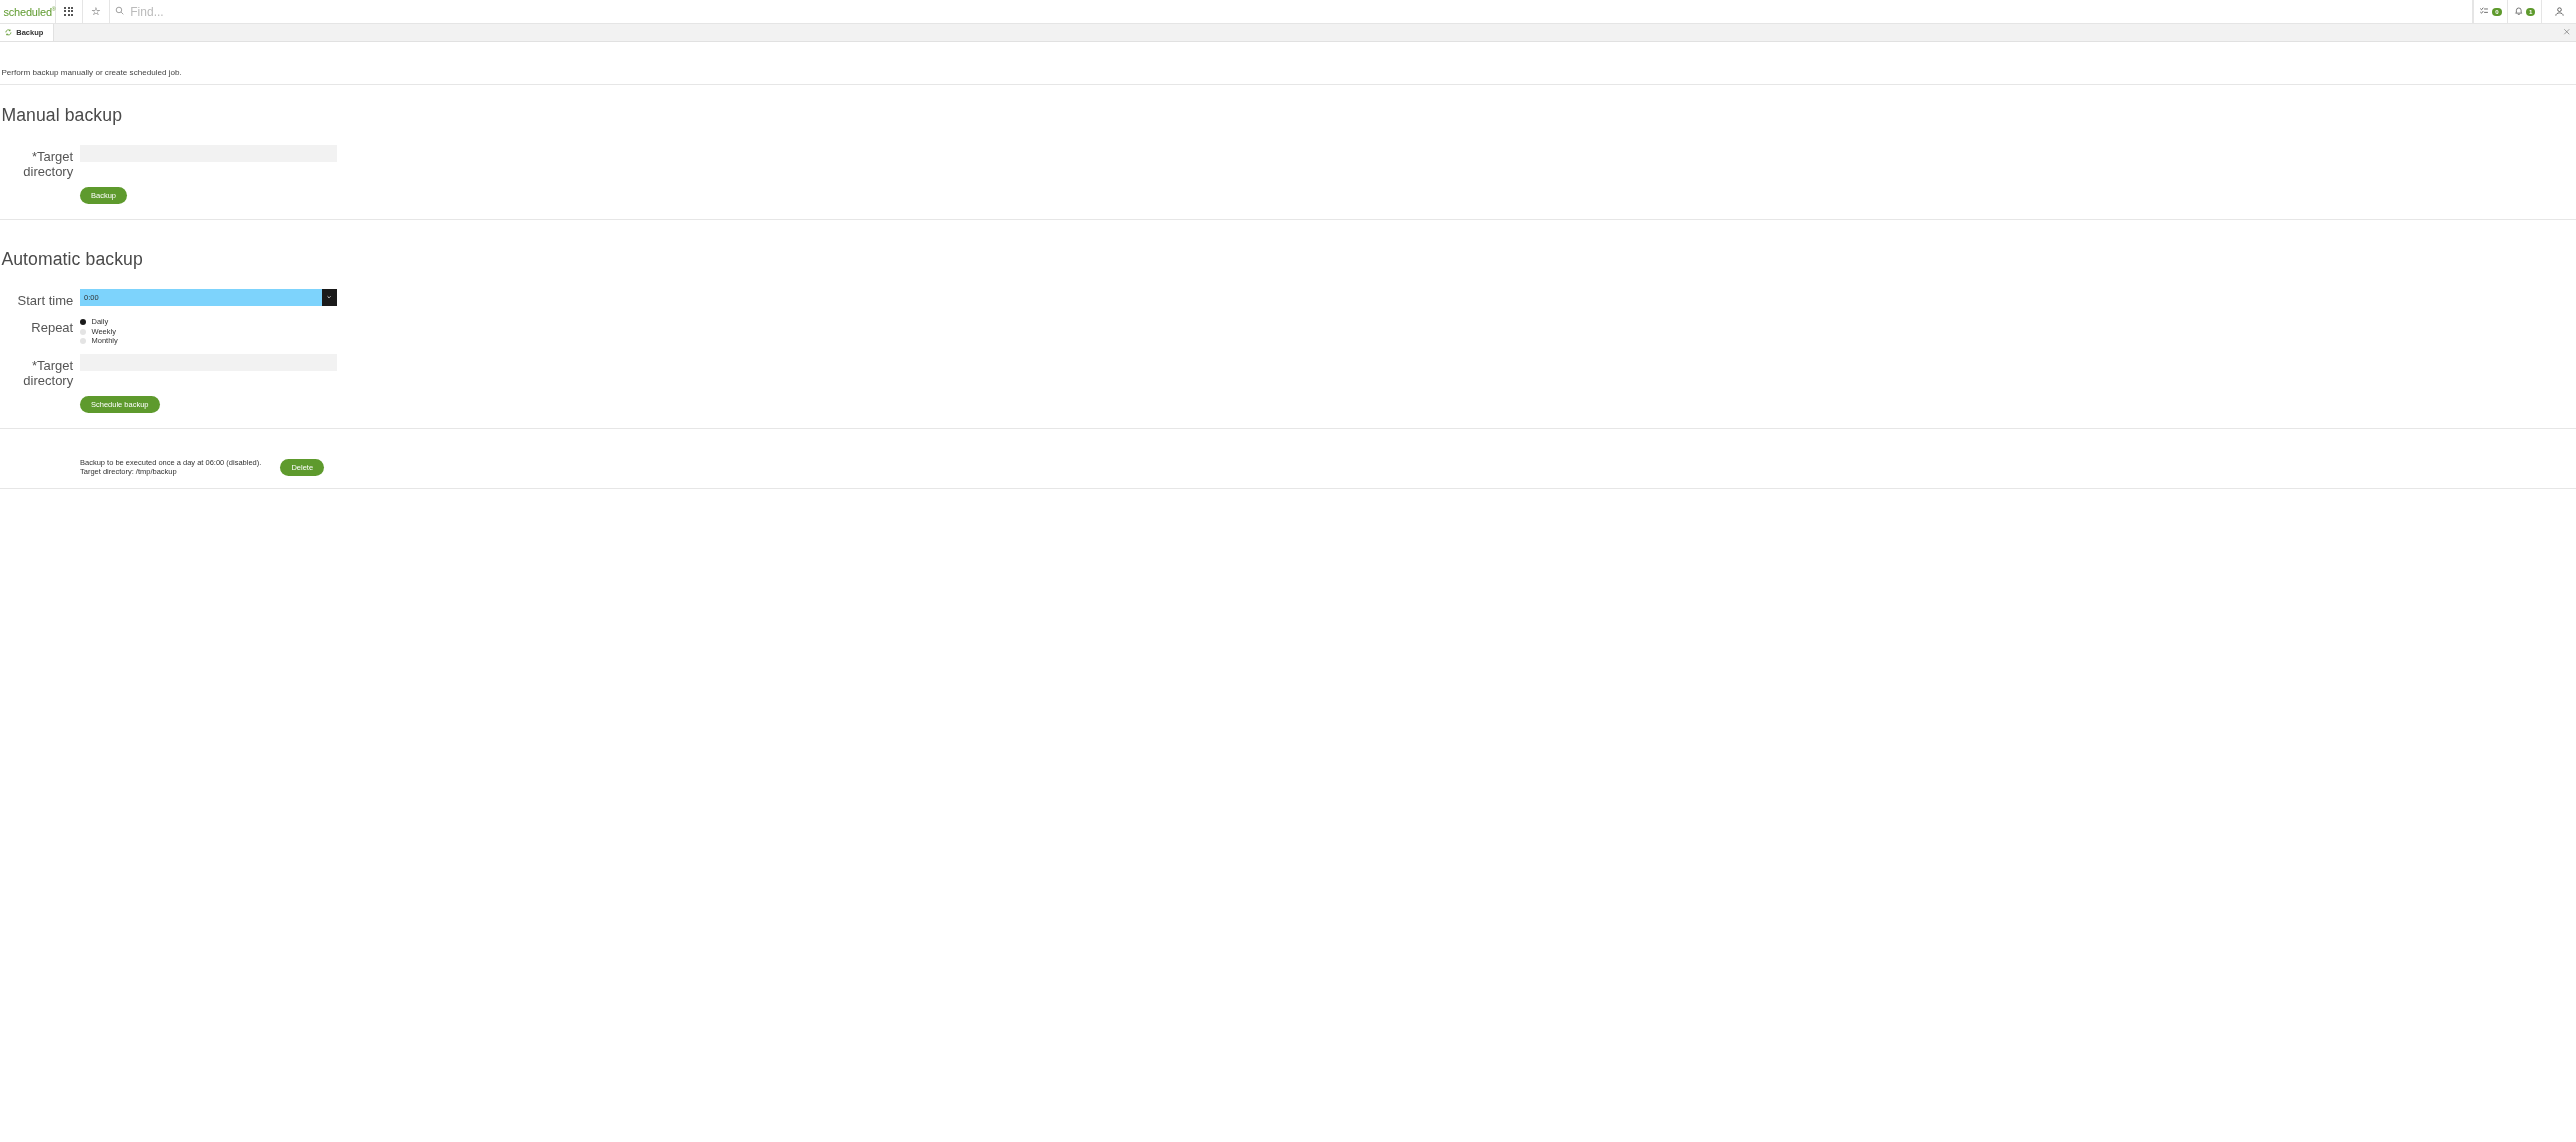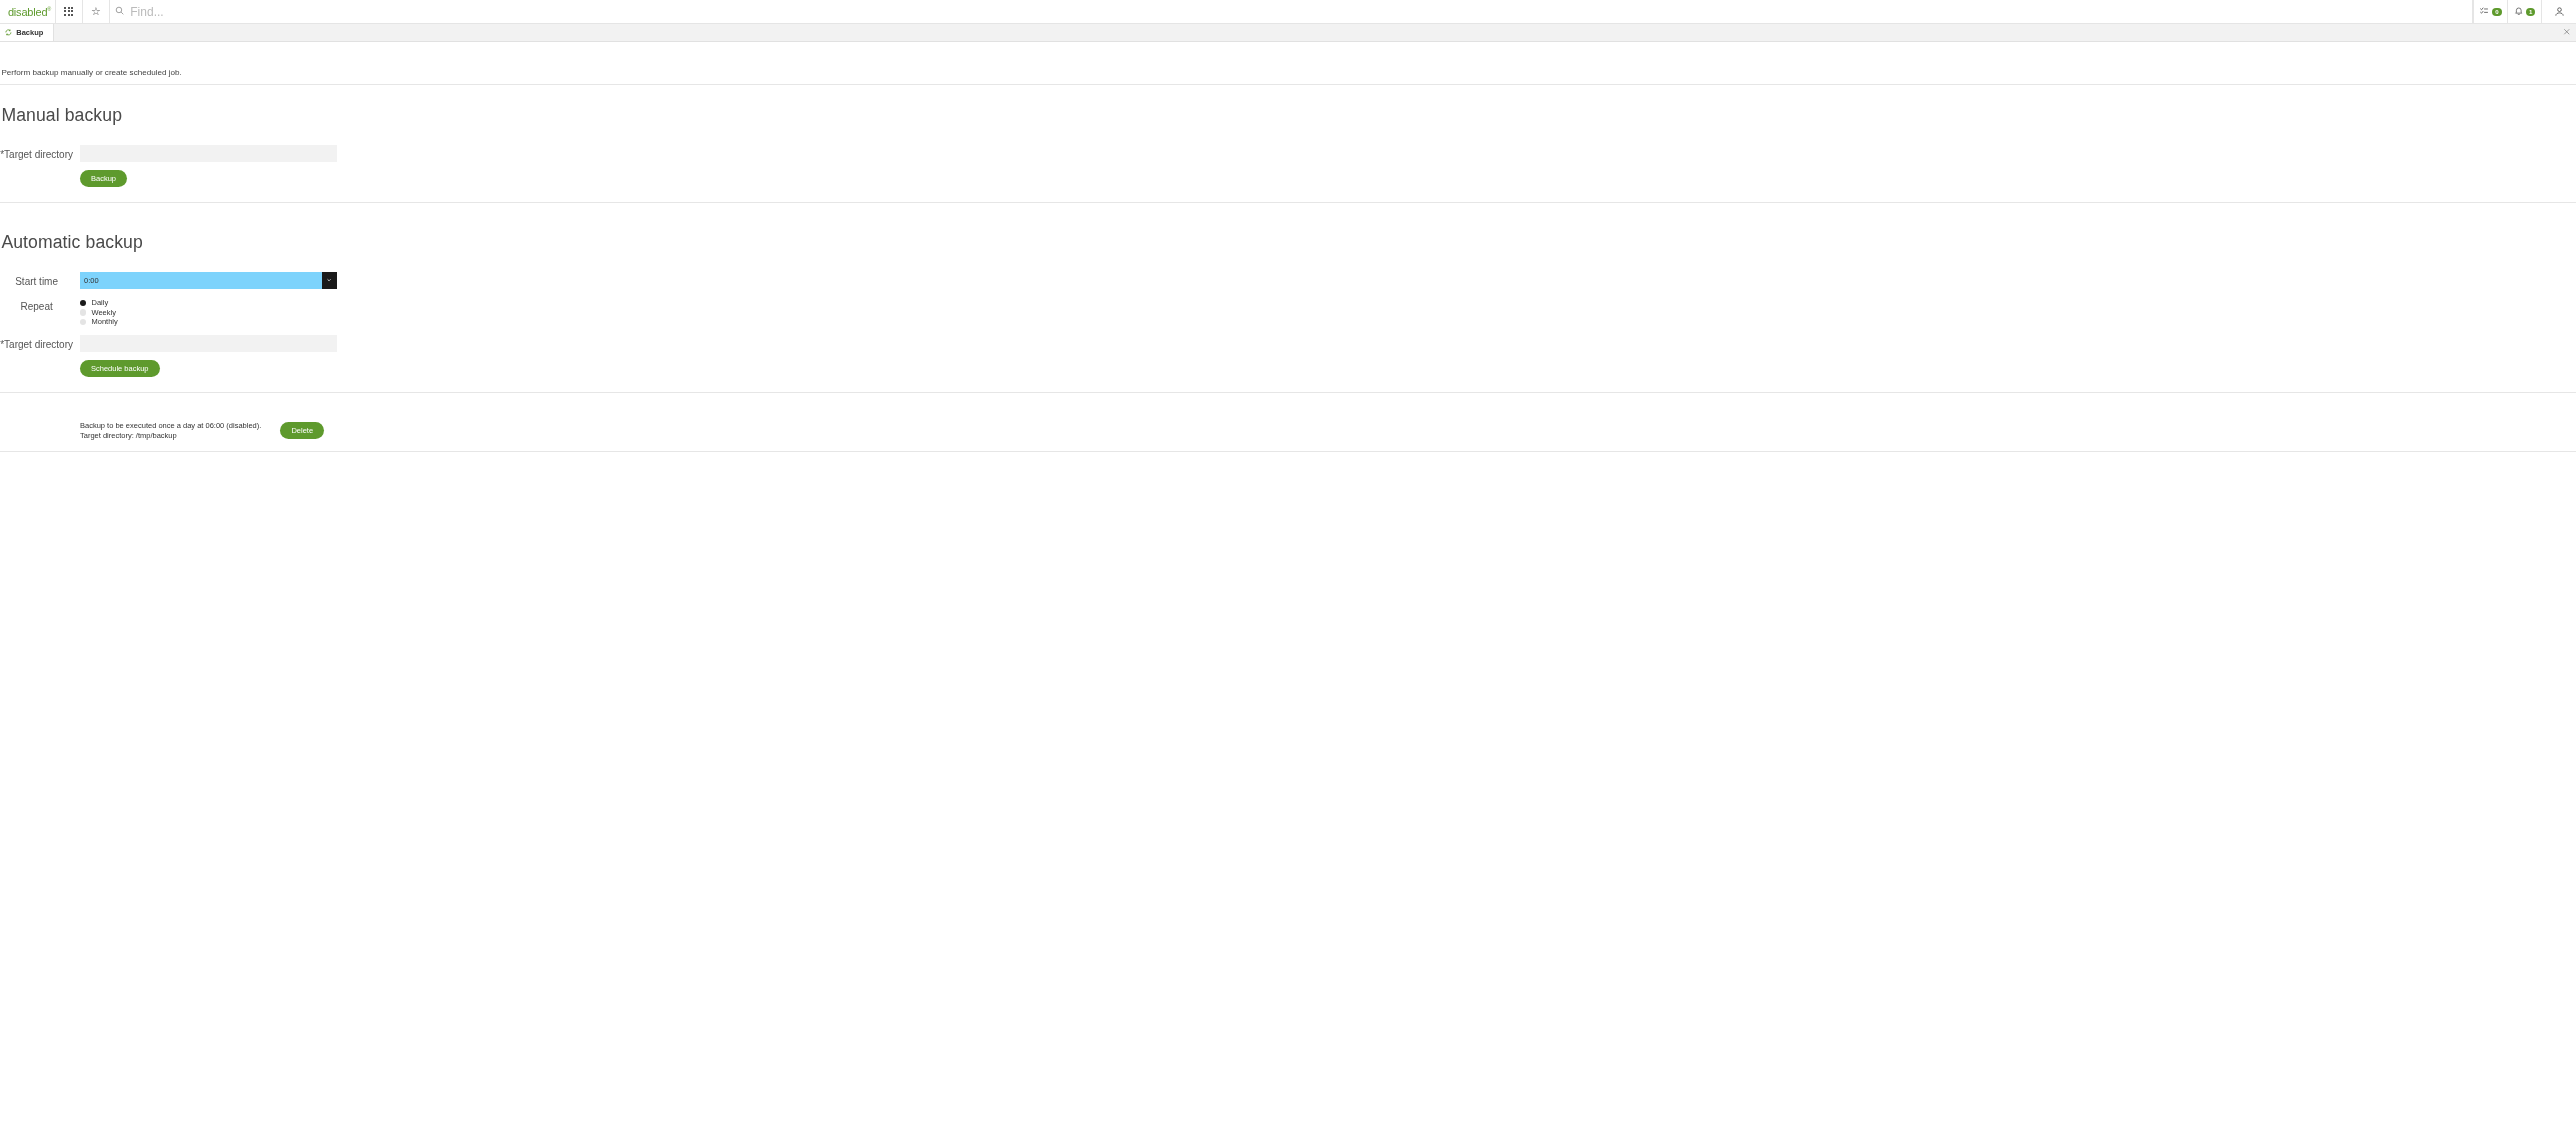--- a/index.html
+++ b/index.html
@@ -134,22 +134,22 @@
 
     .form-row {
       display: flex;
       align-items: flex-start;
       margin-bottom: 8.1px;
     }
     .form-label {
       width: 80px;
       padding-right: 6.8px;
       padding-top: 4.1px;
-      text-align: center;
-      font-size: 10px;
+      text-align: right;
+      font-size: 13px;
       color: #555;
     }
     .form-control-col { width: 257px; }
     .text-input {
       width: 257px;
       height: 17px;
       background: #f2f2f2;
       border: none;
       padding: 0 4.1px;
       font-size: 8.1px;
@@ -220,21 +220,21 @@
       border-bottom: 0.7px solid #e6e6e6;
       margin-top: 11px;
     }
   </style>
 </head>
 <body>
 
 <div class="topbar">
   <div class="cell logo-cell">
     <span class="logo">
-      <span>disabled</span><span class="reg">®</span>
+      <span>scheduled</span><span class="reg">®</span>
     </span>
   </div>
   <div class="cell grid-cell">
     <span class="grid-icon">
       <span></span>
         <span></span>
         <span></span>
       <span></span>
         <span></span>
         <span></span>

